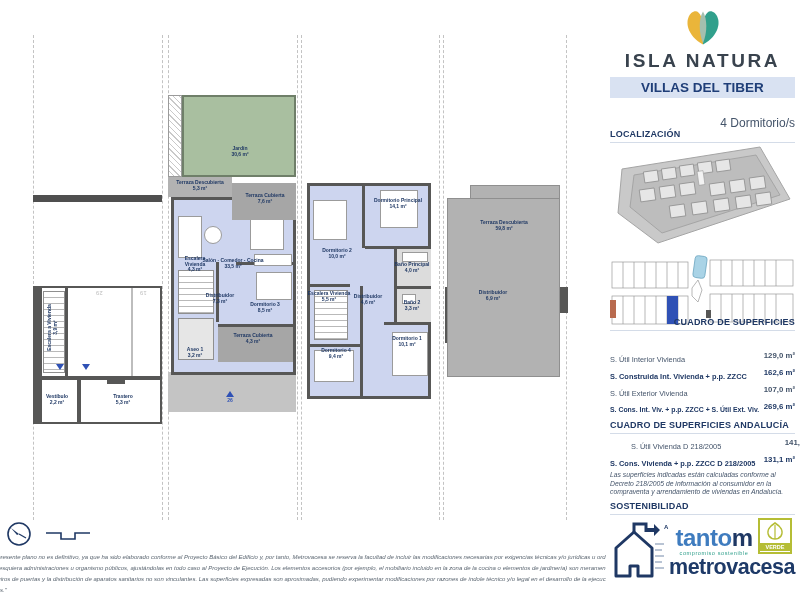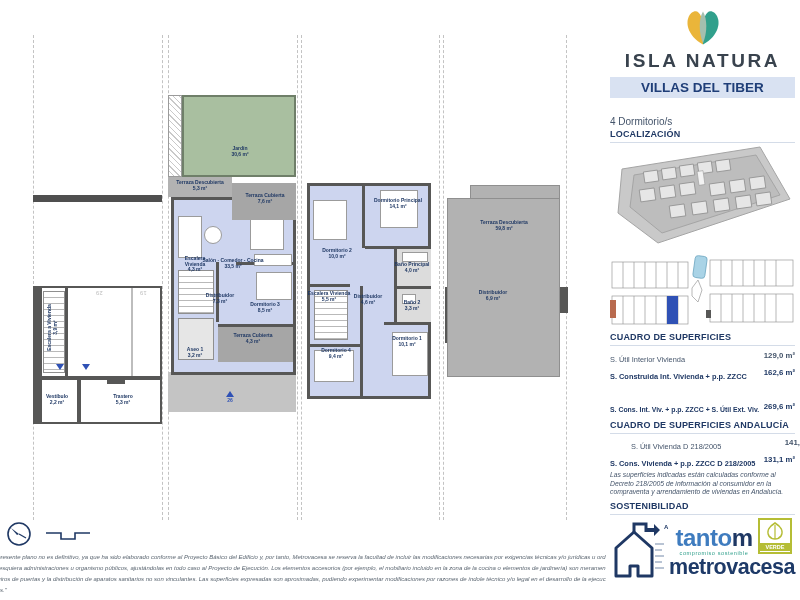--- a/index.html
+++ b/index.html
@@ -246,21 +246,21 @@
       <path d="M30,52 C52,40 56,19 46,9 C36,1 30,14 30,30 Z" fill="#31A08C"></path>
       <path d="M30,50 C24,36 24,17 30,7 C36,17 36,36 30,50 Z" fill="#A3BFAF"></path>
     </svg>
 
     <div class="abs" style="left:0;top:77px;width:185px;height:21px;background:#D9E2F2;display:flex;
          align-items:center;justify-content:center;font-size:13.5px;font-weight:bold;color:#1F3E78;">VILLAS DEL TIBER</div>
 
     <div class="abs" style="left:0;top:50px;width:185px;text-align:center;font-size:19px;font-weight:bold;
          letter-spacing:2.6px;color:#39434E;">ISLA NATURA</div>
 
-    <div class="abs" style="left:0;top:116px;width:185px;text-align:left;font-size:10px;color:#44546A;">4 Dormitorio/s</div>
+    <div class="abs" style="left:0;top:116px;width:185px;text-align:right;font-size:12px;color:#44546A;">4 Dormitorio/s</div>
 
     <div class="sec-head" style="top:129px;">LOCALIZACIÓN</div>
 
     <svg class="abs" style="left:0;top:143px;" width="185" height="106" viewBox="0 0 185 106">
       <polygon points="12,26 150,4 180,56 48,100 8,70" fill="#C9C9C9" stroke="#a5a5a5" stroke-width="1"></polygon>
       <polygon points="24,32 146,12 170,52 52,90 20,64" fill="#BDBDBD" stroke="#9d9d9d" stroke-width="0.8"></polygon>
       <g fill="#E6E6E6" stroke="#8f8f8f" stroke-width="0.8">
         <rect x="34" y="28" width="14" height="11" transform="rotate(-8 41 33)"></rect>
         <rect x="52" y="25" width="14" height="11" transform="rotate(-8 59 30)"></rect>
         <rect x="70" y="22" width="14" height="11" transform="rotate(-8 77 27)"></rect>
@@ -313,28 +313,32 @@
         <line x1="155" y1="42" x2="155" y2="70"></line>
           <line x1="166" y1="42" x2="166" y2="70"></line>
         <path d="M82,36 l6,-8 l4,10 l-4,12 l-6,-6 z"></path>
       </g>
       <rect x="84" y="4" width="12" height="22" rx="3" fill="#A9D3E6" stroke="#6fa8c2" stroke-width="0.8" transform="rotate(8 90 15)"></rect>
       <rect x="57" y="44" width="11" height="28" fill="#2F51B5"></rect>
       <rect x="0" y="48" width="6" height="18" fill="#b86a4e"></rect>
       <rect x="96" y="58" width="5" height="8" fill="#575756"></rect>
     </svg>
 
-    <div class="sec-head" style="top:332px;">CUADRO DE SUPERFICIES</div>
+    <div class="sec-head" style="top:317px;text-align:right;">CUADRO DE SUPERFICIES</div>
     <div class="trow plain" style="top:351px;">
       <span class="lbl">S. Útil Interior Vivienda</span>
       <span class="val">129,0 m²</span>
     </div>
     <div class="trow boldrow" style="top:368px;">
       <span class="lbl">S. Construida Int. Vivienda + p.p. ZZCC</span>
       <span class="val">162,6 m²</span>
+    </div>
+    <div class="trow plain" style="top:385px;">
+      <span class="lbl">S. Útil Exterior Vivienda</span>
+      <span class="val">107,0 m²</span>
     </div>
     <div class="trow boldrow" style="top:402px;font-size:6.9px;">
       <span class="lbl">S. Cons. Int. Viv. + p.p. ZZCC + S. Útil Ext. Viv.</span>
       <span class="val">269,6 m²</span>
     </div>
 
     <div class="sec-head" style="top:420px;">CUADRO DE SUPERFICIES ANDALUCÍA</div>
     <div class="trow plain" style="top:438px;margin-left:21px;">
       <span class="lbl">S. Útil Vivienda D 218/2005</span>
       <span class="val">141,9 m²</span>

